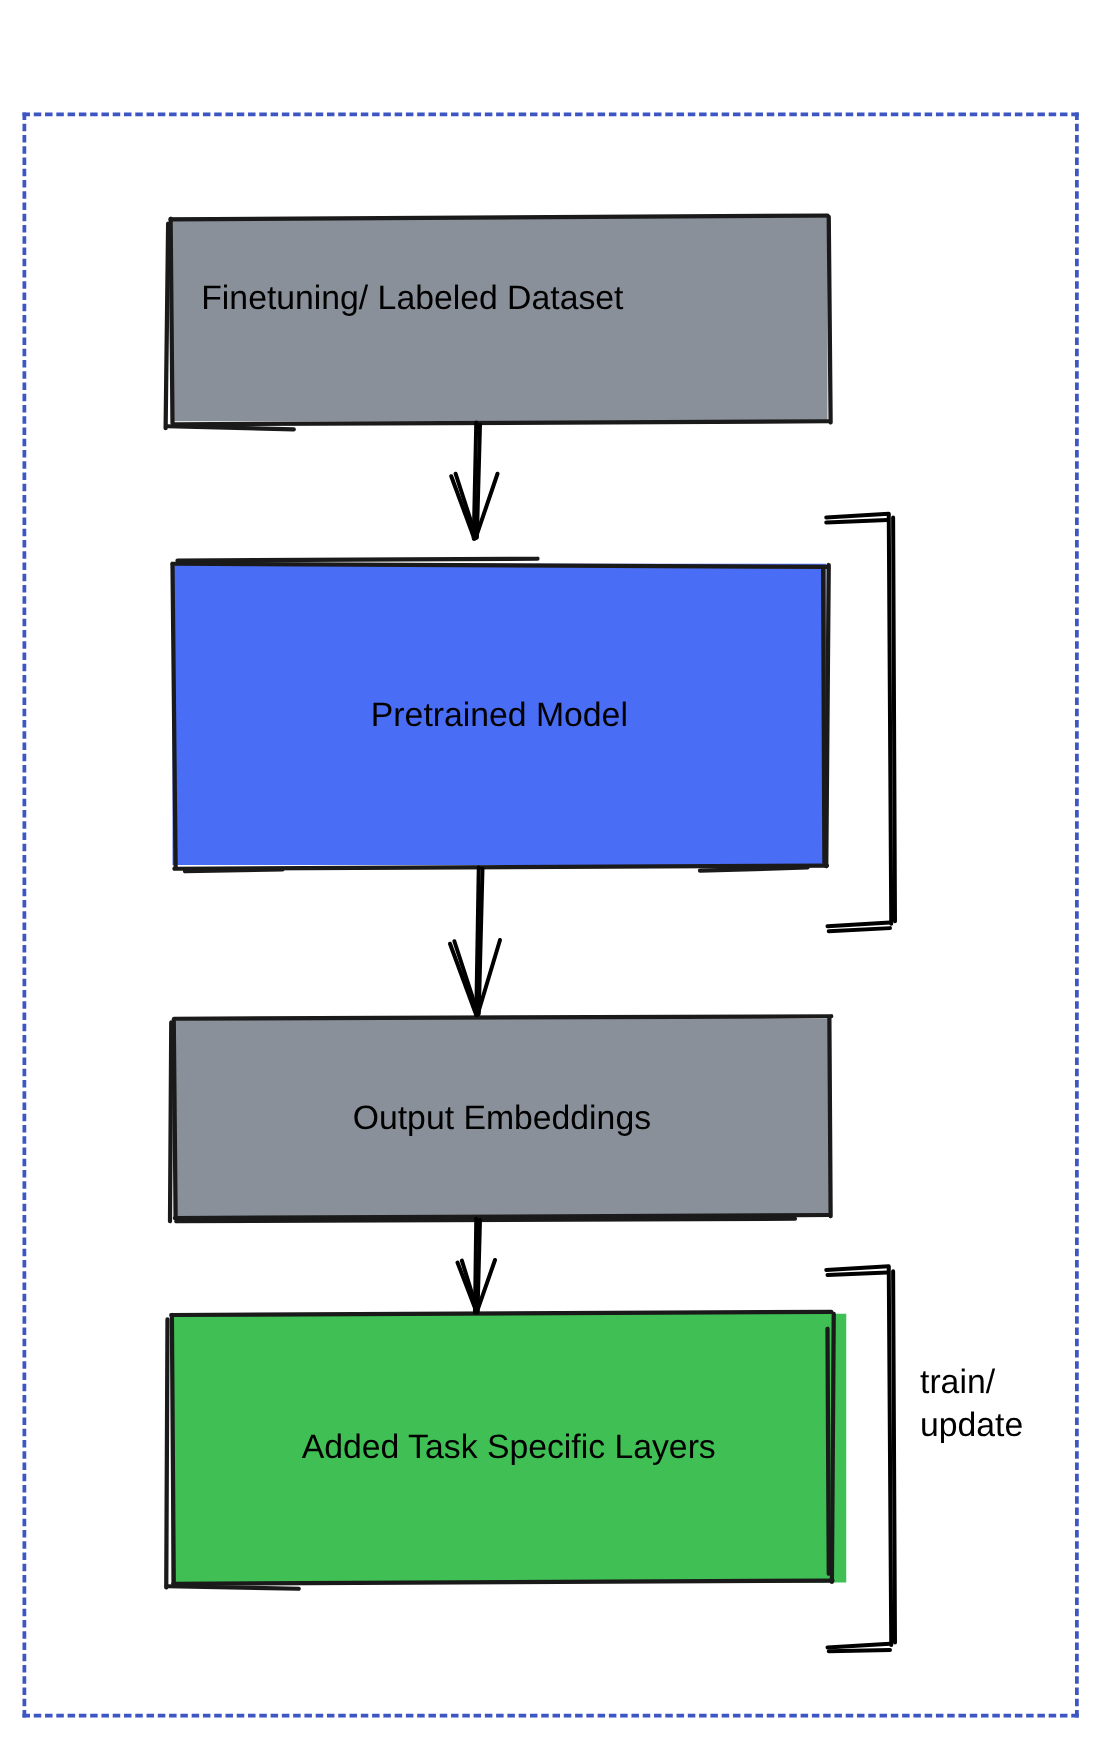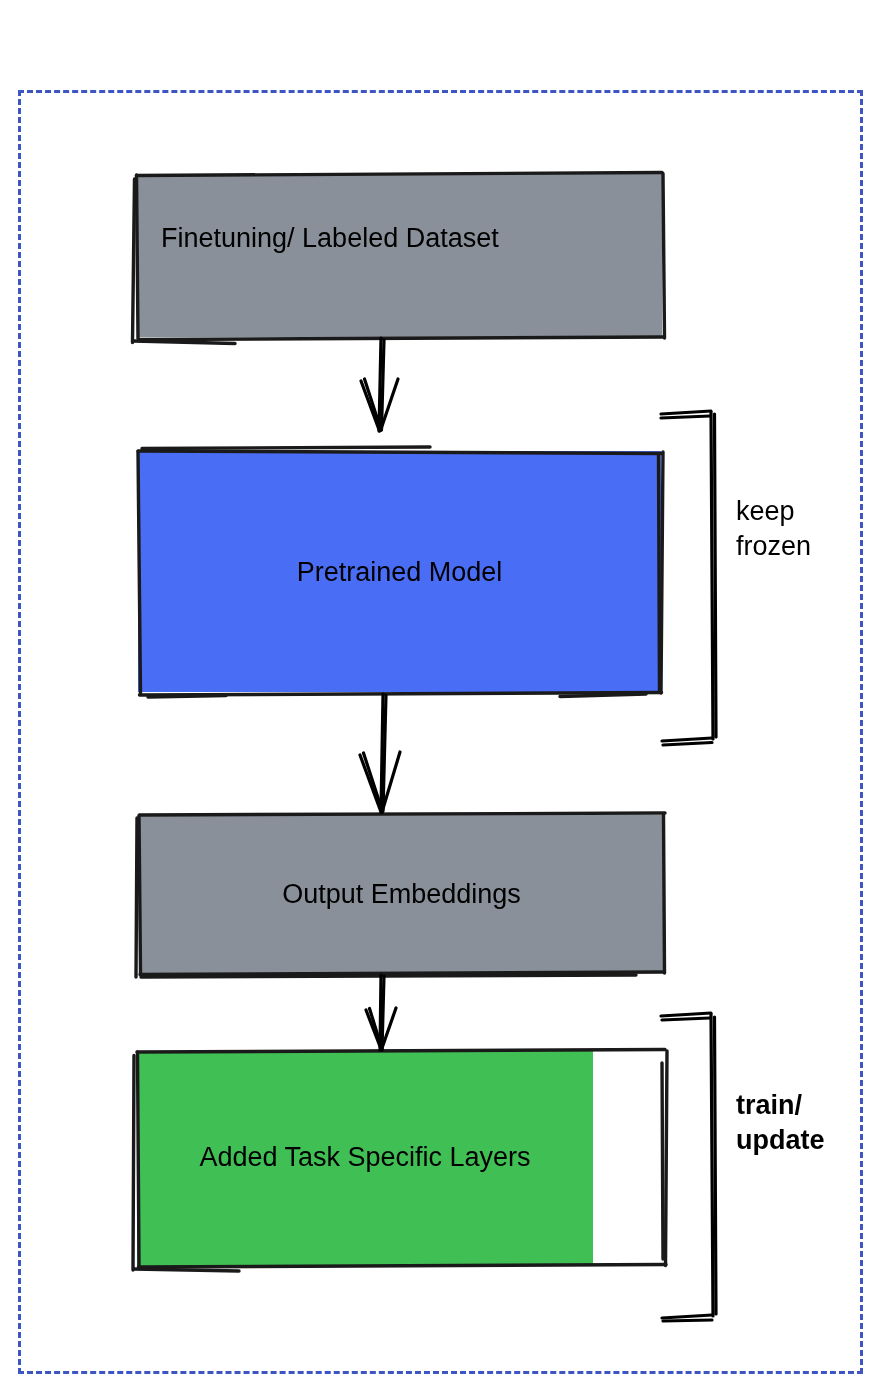--- a/index.html
+++ b/index.html
@@ -114,21 +114,21 @@
   #box-embeddings .fill { background: #8A9099; }
   #box-embeddings .box-label {
     top: 63px;
     text-align: center;
   }
 
   
   #box-tasklayers {
     left: 137px;
     top: 1051px;
-    width: 456px;
+    width: 540px;
     height: 215px;
     text-decoration: underline;
   }
   #box-tasklayers .fill { background: #40BF55; }
   #box-tasklayers .box-label {
     top: 90px;
     text-align: center;
   }
 
   
@@ -153,21 +153,21 @@
 
   .side-label {
     position: absolute;
     color: #000000;
     font-size: 27px;
     line-height: 35px;
     font-weight: 400;
     white-space: pre-line;
   }
   #label-keep-frozen { left: 736px; top: 494px; }
-  #label-train-update { left: 736px; top: 1088px; font-weight: bold; }
+  #label-train-update { left: 736px; top: 1088px; }
 </style>
 </head>
 <body>
 
 <div id="diagram-root">
 
 
   <div class="outer-frame"></div>
 
   <div class="hd-box" id="box-dataset">
@@ -263,22 +263,20 @@
   <svg class="bracket" id="bracket-frozen" width="80" height="340" viewBox="0 0 80 340">
     <g fill="none" stroke="#000000" stroke-width="3.2" stroke-linecap="round">
       <path d="M6 6 L56 3"></path>
       <path d="M6 10 L55 8"></path>
       <path d="M56 4 L58 331"></path>
       <path d="M59.5 6 L61 329"></path>
       <path d="M57 330 L7 333"></path>
       <path d="M57 334.5 L8 337"></path>
     </g>
   </svg>
-  <div class="side-label" id="label-keep-frozen">keep
-frozen</div>
 
   <svg class="bracket" id="bracket-train" width="80" height="314" viewBox="0 0 80 314">
     <g fill="none" stroke="#000000" stroke-width="3.2" stroke-linecap="round">
       <path d="M6 6 L56 3"></path>
       <path d="M7 10 L55 8"></path>
       <path d="M56 4 L58 306"></path>
       <path d="M59.5 7 L61 304"></path>
       <path d="M57 305 L7 308"></path>
       <path d="M57 310 L8 311"></path>
     </g>

